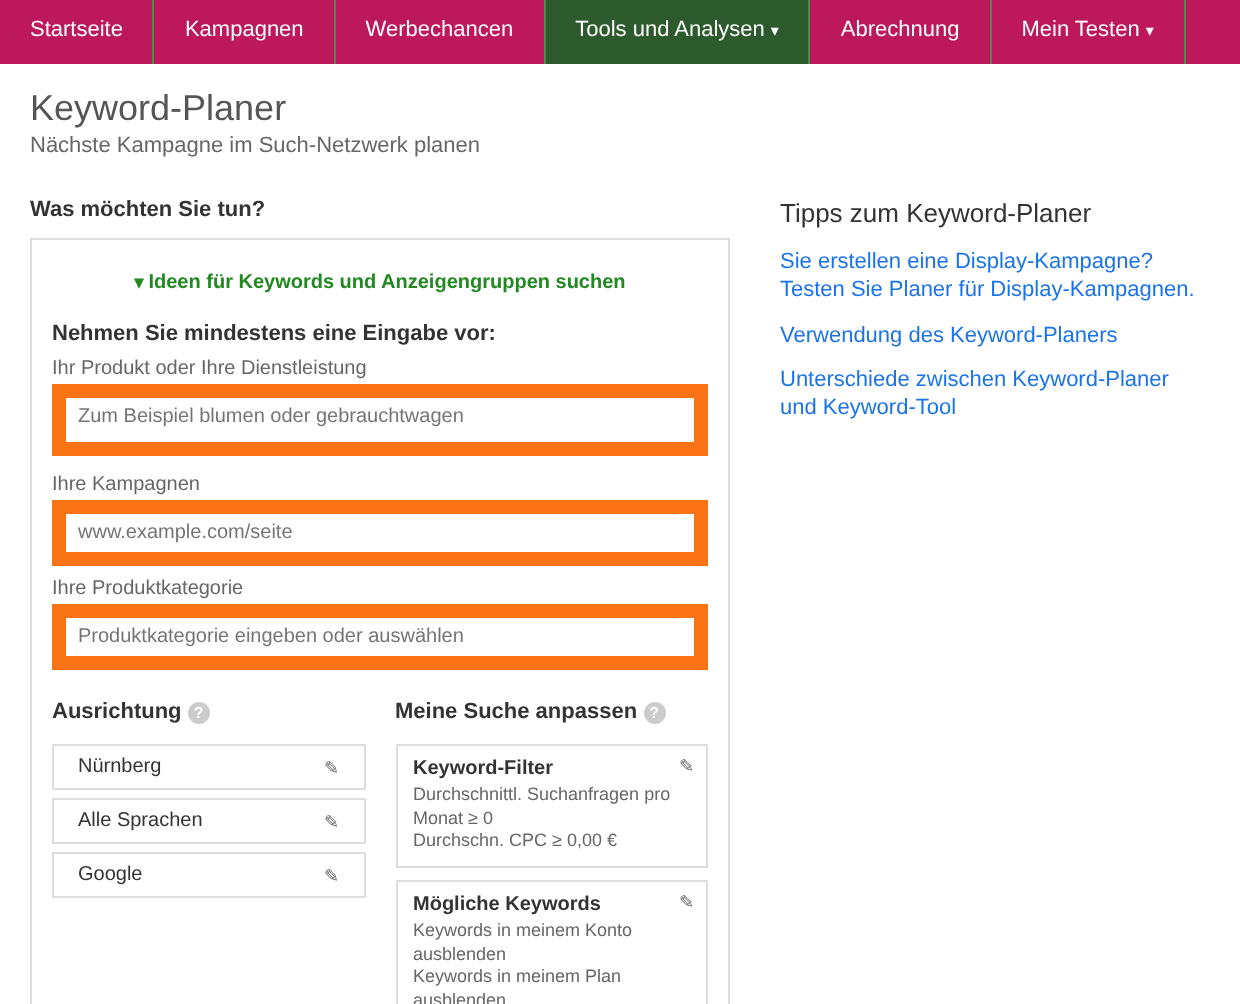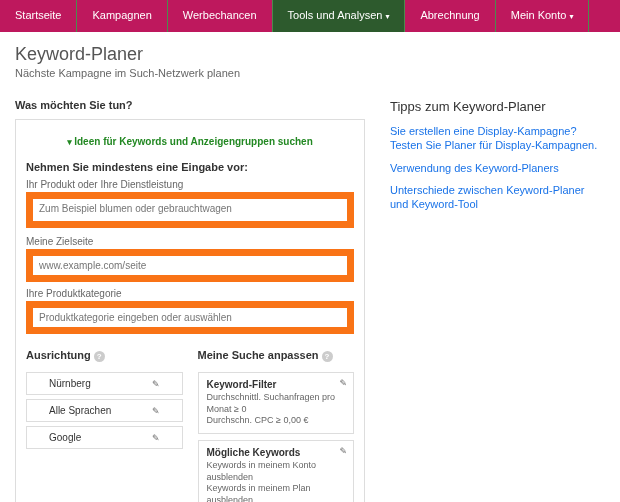--- a/index.html
+++ b/index.html
@@ -19,57 +19,57 @@
 .expand-head { color: #228822; font-size: 10px; font-weight: bold; padding: 6px 0; cursor: pointer; text-align: center; }
 .expand-head::before { content: "▾ "; font-size: 9px; }
 .sub-title { font-size: 11px; font-weight: bold; margin: 8px 0 4px; }
 .field-label { font-size: 10px; color: #666; margin: 6px 0 2px; }
 .text-input, .text-area { width: 100%; border: 7px solid #f97316; padding: 4px 6px; font-size: 10px; color: #999; font-family: Arial; }
 .text-area { height: 36px; resize: none; }
 .cols { display: flex; gap: 15px; margin-top: 15px; }
 .col { flex: 1; }
 .col-h { font-size: 11px; font-weight: bold; margin-bottom: 10px; }
 .help { display: inline-block; width: 11px; height: 11px; border-radius: 50%; background: #ccc; color: #fff; font-size: 8px; text-align: center; line-height: 11px; margin-left: 3px; }
-.edit-row { border: 1px solid #ddd; padding: 5px 22px; margin-bottom: 4px; display: flex; justify-content: space-between; align-items: center; font-size: 10px; }
+.edit-row { border: 1px solid #ddd; padding: 5px 12px; margin-bottom: 4px; display: flex; justify-content: space-between; align-items: center; font-size: 10px; }
 .pencil { font-size: 9px; color: #666; cursor: pointer; }
 .filter-box { border: 1px solid #ddd; padding: 6px 8px; margin-bottom: 6px; position: relative; }
 .filter-box .pencil { position: absolute; top: 5px; right: 6px; }
 .filter-title { font-size: 10px; font-weight: bold; margin-bottom: 2px; }
 .filter-line { font-size: 9px; color: #666; line-height: 1.3; }
 .tips h2 { font-size: 13px; font-weight: normal; color: #333; margin: 12px 0 10px; }
 .tips a { display: block; color: #1a73e8; font-size: 11px; margin-bottom: 8px; text-decoration: none; line-height: 1.3; }
 </style>
 </head>
 <body>
 
 <div class="nav">
   <div class="nav-item">Startseite</div>
   <div class="nav-item">Kampagnen</div>
   <div class="nav-item">Werbechancen</div>
   <div class="nav-item active"><span>Tools und Analysen</span><span class="caret">▾</span></div>
   <div class="nav-item">Abrechnung</div>
-  <div class="nav-item"><span>Mein Konto</span><span class="caret">▾</span></div>
+  <div class="nav-item"><span>Mein Testen</span><span class="caret">▾</span></div>
 </div>
 
 <div class="header">
   <h1>Keyword-Planer</h1>
   <p>Nächste Kampagne im Such-Netzwerk planen</p>
 </div>
 
 <div class="main">
   <div class="left">
     <div class="section-title">Was möchten Sie tun?</div>
     <div class="panel">
       <div class="expand-head">Ideen für Keywords und Anzeigengruppen suchen</div>
       <div class="sub-title">Nehmen Sie mindestens eine Eingabe vor:</div>
 
       <div class="field-label">Ihr Produkt oder Ihre Dienstleistung</div>
       <textarea class="text-area" placeholder="Zum Beispiel blumen oder gebrauchtwagen" style=""></textarea>
 
-      <div class="field-label">Meine Zielseite</div>
+      <div class="field-label">Ihre Kampagnen</div>
       <input class="text-input" placeholder="www.example.com/seite" style="">
 
       <div class="field-label">Ihre Produktkategorie</div>
       <input class="text-input" placeholder="Produktkategorie eingeben oder auswählen" style="">
 
       <div class="cols">
         <div class="col">
           <div class="col-h"><span>Ausrichtung</span><span class="help">?</span></div>
           <div class="edit-row">
               <span>Nürnberg</span>

